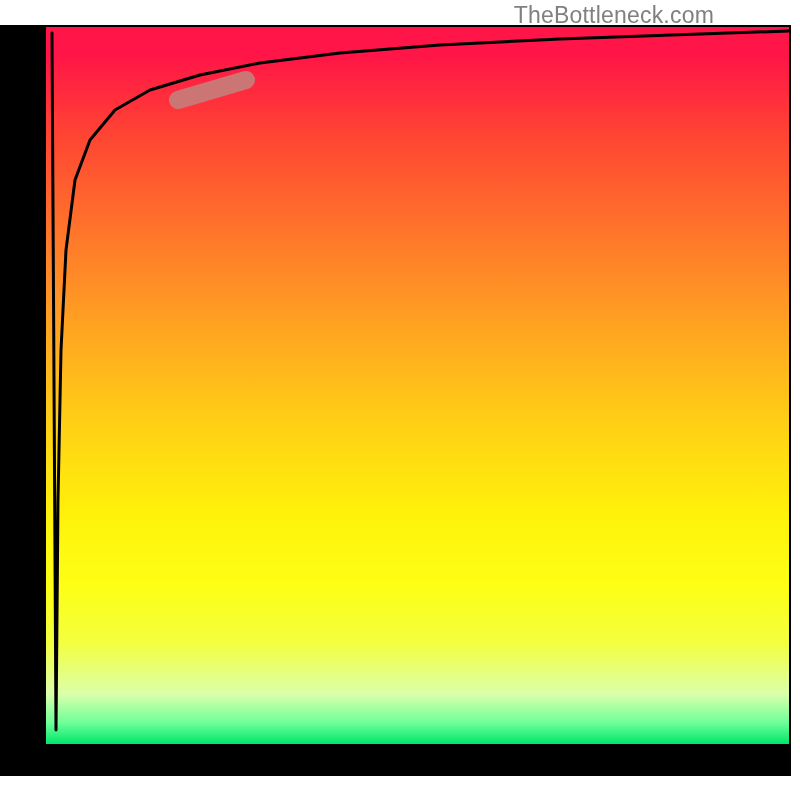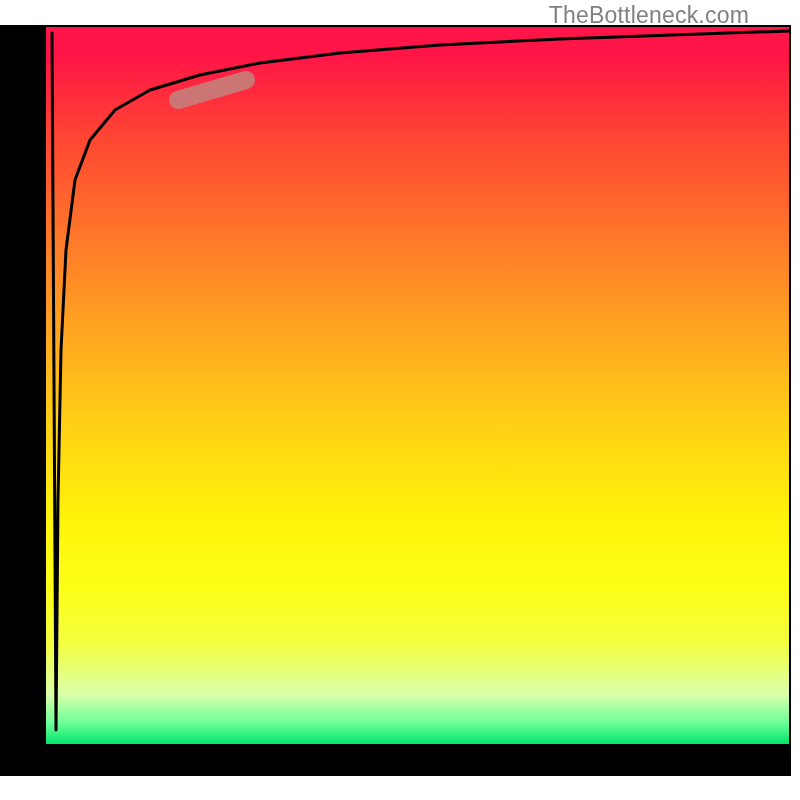--- a/index.html
+++ b/index.html
@@ -8,21 +8,20 @@
     width: 800px;
     height: 800px;
     overflow: hidden;
     background: #ffffff;
     font-family: Arial, Helvetica, sans-serif;
   }
   .frame {
     position: relative;
     width: 724px;
     height: 800px;
-    padding-left: 35px;
   }
   
   .axis-left {
     position: absolute;
     left: 0;
     top: 25px;
     width: 46px;
     height: 751px; 
     background: #000;
   }

